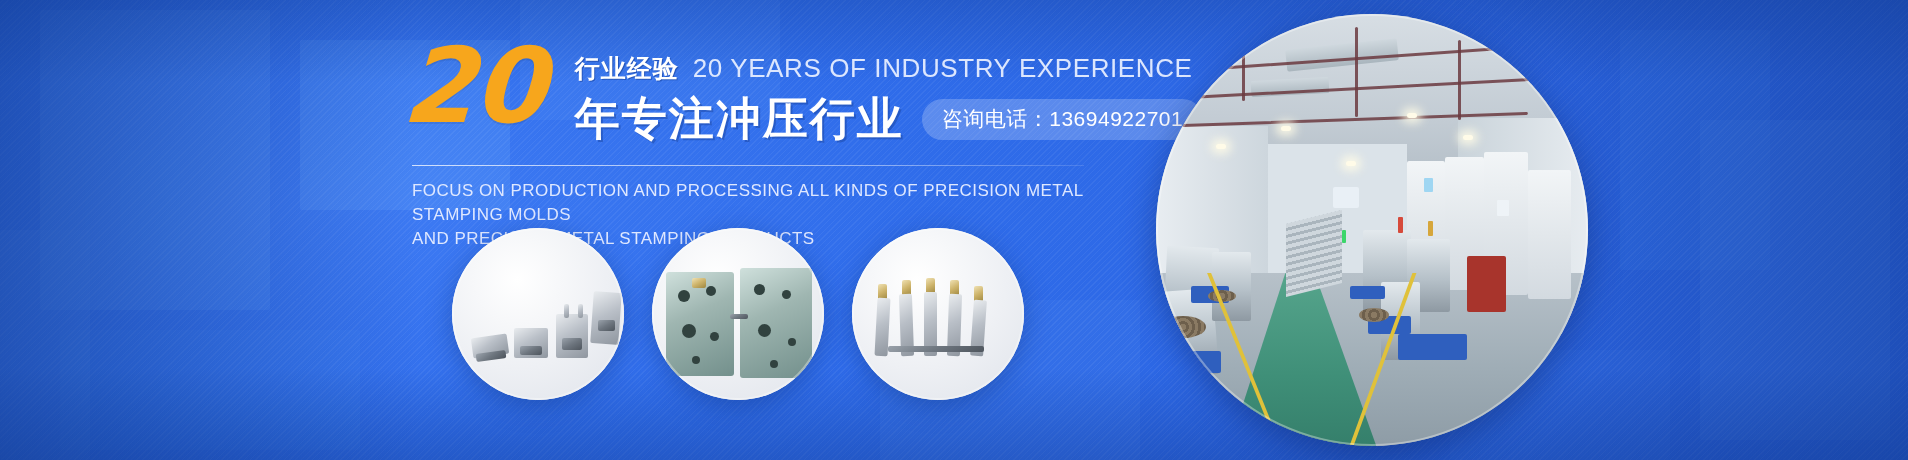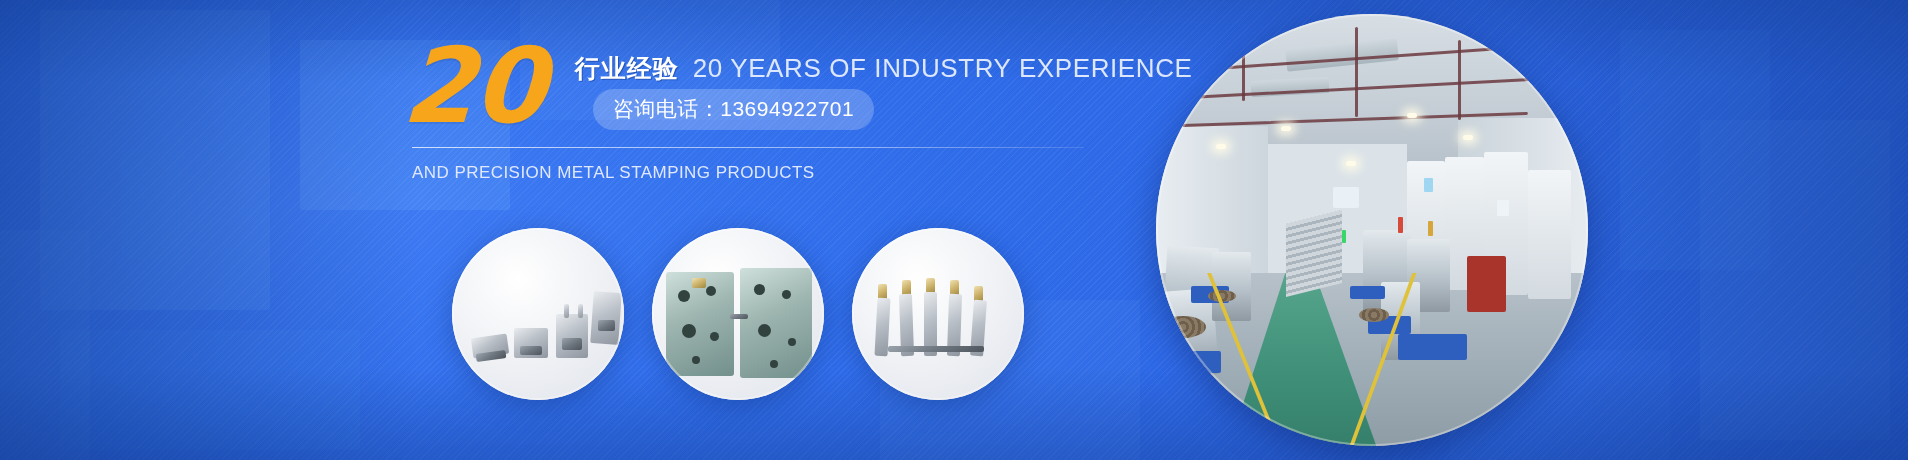--- a/index.html
+++ b/index.html
@@ -177,28 +177,30 @@
 
     <div class="head-row">
       <div class="big-20">20</div>
 
       <div class="head-text">
         <div class="line1">
           <span class="cn-small">行业经验</span>
           <span class="en-small">20 YEARS OF INDUSTRY EXPERIENCE</span>
         </div>
         <div class="line2">
+          <span class="cn-big">年专注冲压行业</span>
           <span class="phone-pill">咨询电话：13694922701</span>
         </div>
       </div>
     </div>
 
     <div class="divider"></div>
 
     <div class="sub">
+      <div>FOCUS ON PRODUCTION AND PROCESSING ALL KINDS OF PRECISION METAL STAMPING MOLDS</div>
       <div>AND PRECISION METAL STAMPING PRODUCTS</div>
     </div>
   </div>
 
   <div class="circle prod" style="left:452px;top:228px;width:172px;height:172px;">
     <div class="plate"></div>
     <div class="part" style="left:20px;top:108px;width:36px;height:20px;transform:rotate(-8deg);"></div>
     <div class="part dark" style="left:24px;top:124px;width:30px;height:8px;transform:rotate(-8deg);"></div>
     <div class="part" style="left:62px;top:100px;width:34px;height:30px;"></div>
     <div class="part dark" style="left:68px;top:118px;width:22px;height:9px;"></div>

